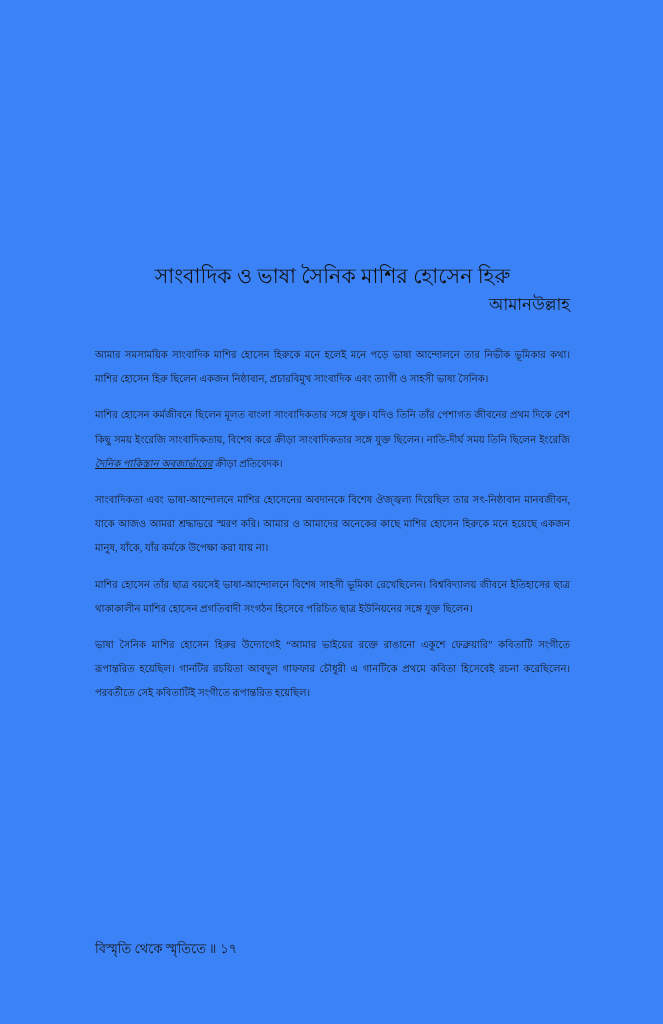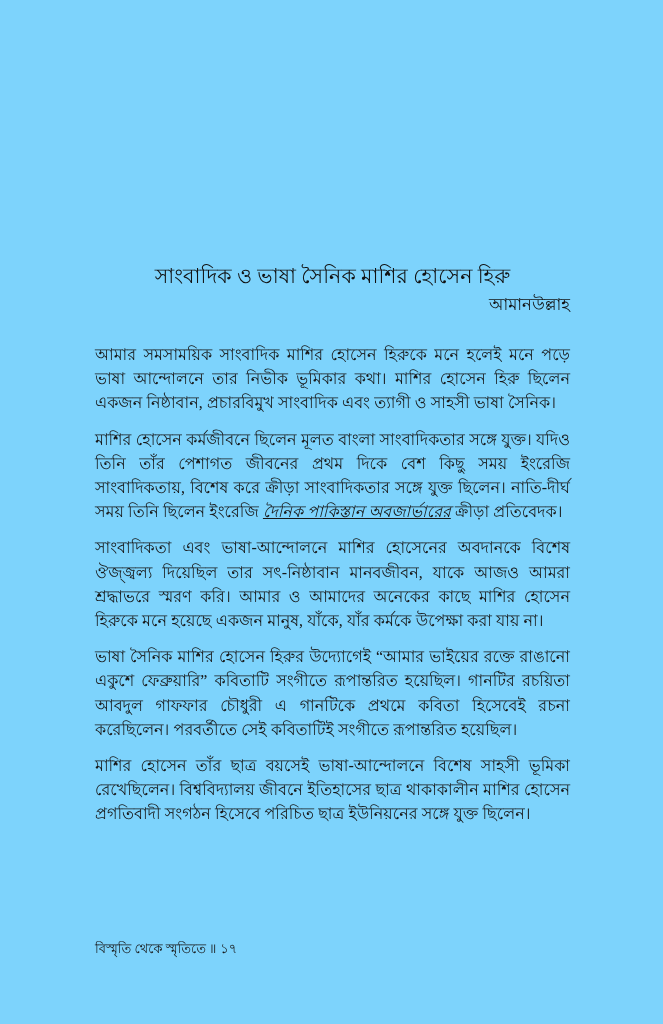--- a/index.html
+++ b/index.html
@@ -13,21 +13,21 @@
     font-family: "Liberation Serif", "DejaVu Serif", serif;
     color: #1a1a1a;
     -webkit-font-smoothing: antialiased;
   }
 
   .page {
     position: relative;
     width: 663px;
     height: 1024px;
     margin: 0 auto;
-    background: #7dd3fc;
+    background: #3b82f6;
     overflow: hidden;
     box-sizing: border-box;
   }
 
   .content-block {
     position: absolute;
     left: 95px;
     top: 262px;
     width: 475px;
   }
@@ -45,21 +45,21 @@
   .article-author {
     font-size: 16.5px;
     line-height: 1.45;
     font-weight: 400;
     text-align: right;
     margin: 0 0 26px 0;
     color: #111111;
   }
 
   .body-copy p {
-    font-size: 16px;
+    font-size: 10px;
     line-height: 24.2px;
     text-align: justify;
     text-justify: inter-word;
     margin: 10px 0 12px 0;
     color: #171717;
     word-spacing: 0.2px;
   }
 
   .body-copy p:last-child {
     margin-bottom: 0;
@@ -99,22 +99,22 @@
   <div class="content-block">
 
     <h1 class="article-title">সাংবাদিক ও ভাষা সৈনিক মাশির হোসেন হিরু</h1>
 
     <div class="article-author">আমানউল্লাহ</div>
 
     <div class="body-copy">
       <p><span>আমার সমসাময়িক সাংবাদিক মাশির হোসেন হিরুকে মনে হলেই মনে পড়ে ভাষা আন্দোলনে তার নিভীক ভূমিকার কথা। মাশির হোসেন হিরু ছিলেন একজন নিষ্ঠাবান, প্রচারবিমুখ সাংবাদিক এবং ত্যাগী ও সাহসী ভাষা সৈনিক।</span></p>
       <p><span>মাশির হোসেন কর্মজীবনে ছিলেন মূলত বাংলা সাংবাদিকতার সঙ্গে যুক্ত। যদিও তিনি তাঁর পেশাগত জীবনের প্রথম দিকে বেশ কিছু সময় ইংরেজি সাংবাদিকতায়, বিশেষ করে ক্রীড়া সাংবাদিকতার সঙ্গে যুক্ত ছিলেন। নাতি-দীর্ঘ সময় তিনি ছিলেন ইংরেজি </span><span class="italic">দৈনিক পাকিস্তান অবজার্ভারের</span><span> ক্রীড়া প্রতিবেদক।</span></p>
       <p><span>সাংবাদিকতা এবং ভাষা-আন্দোলনে মাশির হোসেনের অবদানকে বিশেষ ঔজ্জ্বল্য দিয়েছিল তার সৎ-নিষ্ঠাবান মানবজীবন, যাকে আজও আমরা শ্রদ্ধাভরে স্মরণ করি। আমার ও আমাদের অনেকের কাছে মাশির হোসেন হিরুকে মনে হয়েছে একজন মানুষ, যাঁকে, যাঁর কর্মকে উপেক্ষা করা যায় না।</span></p>
+      <p><span>মাশির হোসেন তাঁর ছাত্র বয়সেই ভাষা-আন্দোলনে বিশেষ সাহসী ভূমিকা রেখেছিলেন। বিশ্ববিদ্যালয় জীবনে ইতিহাসের ছাত্র থাকাকালীন মাশির হোসেন প্রগতিবাদী সংগঠন হিসেবে পরিচিত ছাত্র ইউনিয়নের সঙ্গে যুক্ত ছিলেন।</span></p>
       <p><span>ভাষা সৈনিক মাশির হোসেন হিরুর উদ্যোগেই “আমার ভাইয়ের রক্তে রাঙানো একুশে ফেব্রুয়ারি” কবিতাটি সংগীতে রূপান্তরিত হয়েছিল। গানটির রচয়িতা আবদুল গাফফার চৌধুরী এ গানটিকে প্রথমে কবিতা হিসেবেই রচনা করেছিলেন। পরবর্তীতে সেই কবিতাটিই সংগীতে রূপান্তরিত হয়েছিল।</span></p>
-      <p><span>মাশির হোসেন তাঁর ছাত্র বয়সেই ভাষা-আন্দোলনে বিশেষ সাহসী ভূমিকা রেখেছিলেন। বিশ্ববিদ্যালয় জীবনে ইতিহাসের ছাত্র থাকাকালীন মাশির হোসেন প্রগতিবাদী সংগঠন হিসেবে পরিচিত ছাত্র ইউনিয়নের সঙ্গে যুক্ত ছিলেন।</span></p>
     </div>
 
   </div>
 
   <div class="page-footer">
     <span class="footer-booktitle">বিস্মৃতি থেকে স্মৃতিতে</span><span class="footer-sep">॥</span><span class="footer-pageno">১৭</span>
   </div>
 
 </div>
 

